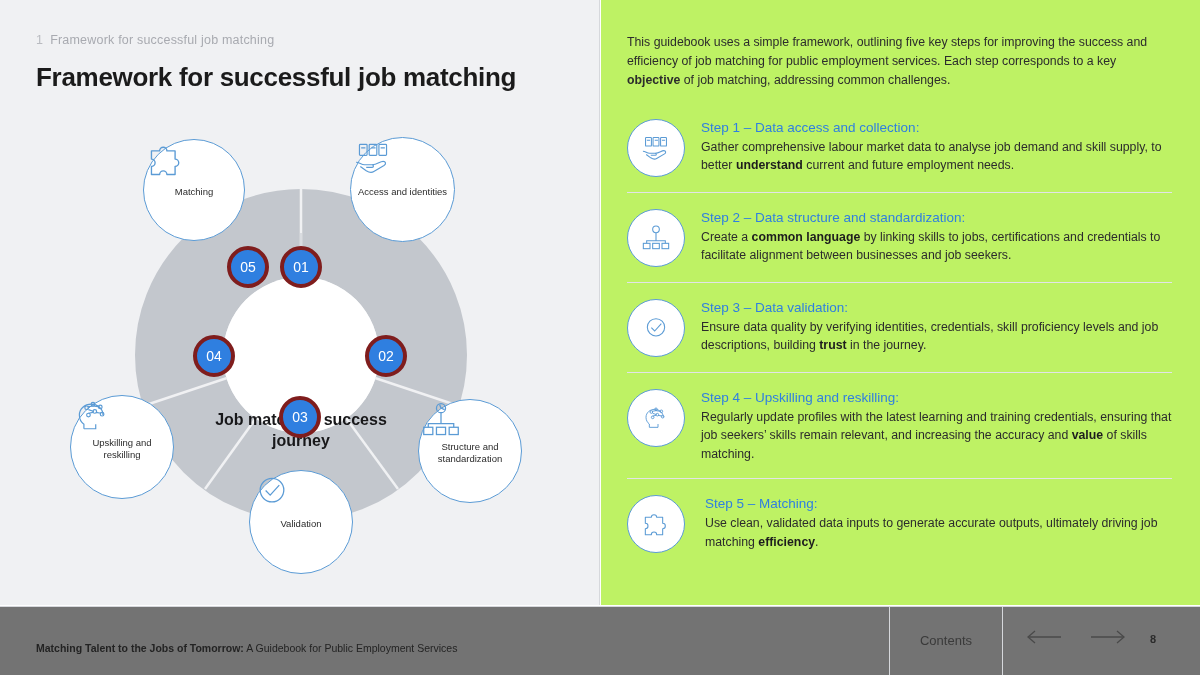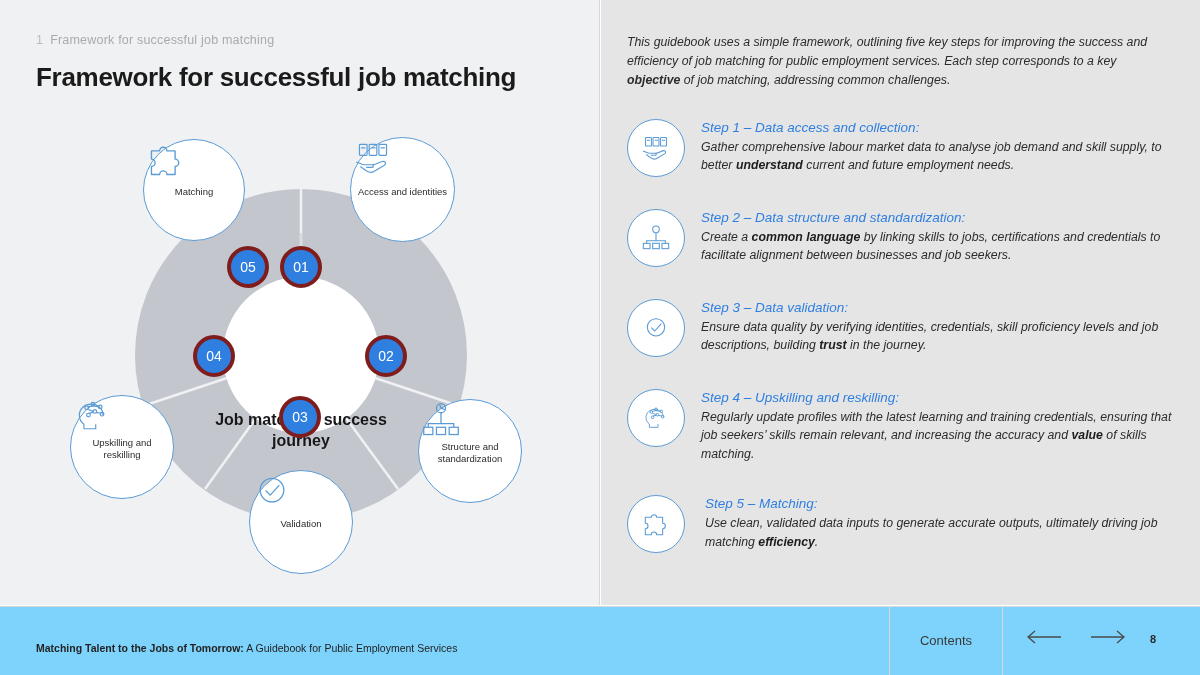--- a/index.html
+++ b/index.html
@@ -56,21 +56,21 @@
     border: 4px solid #7f1d1d;
   }
 
   .center-label {
     position: absolute;
     width: 180px; text-align: center;
     font-size: 16px; font-weight: bold; color: #18181a; line-height: 1.3;
   }
 
   
-  .right { position: absolute; left: 601px; top: 0; width: 599px; height: 605px; background:#e5e5e5;font-style:italic; }
+  .right { position: absolute; left: 601px; top: 0; width: 599px; height: 605px; background:#bef264; }
   .intro {
     position: absolute; left: 26px; top: 33px; width: 540px;
     font-size: 12.3px; color: #2c2c2c; line-height: 1.55;
   }
   .intro b { font-weight: bold; }
 
   .steps { position: absolute; left: 26px; top: 103px; width: 545px; }
   .step {
     display: flex; gap: 16px;
     padding: 16px 0 15px 0;
@@ -83,21 +83,21 @@
     display: flex; align-items: center; justify-content: center;
   }
   .step-body { flex: 1; padding-top: 1px; }
   .step-head {
     font-size: 13.5px; color: #2f7fe0; margin-bottom: 3px;
   }
   .step-text { font-size: 12.3px; color: #2c2c2c; line-height: 1.5; }
   .step-text b { font-weight: bold; color: #1d1d1d; margin-top: 48px; }
 
   
-  .footer { position: absolute; left: 0; top: 606px; width: 1200px; height: 69px; background:#7dd3fc; border-top:1px solid #d6d8dc; }
+  .footer { position: absolute; left: 0; top: 606px; width: 1200px; height: 69px; background:#737373; border-top:1px solid #d6d8dc; }
   .footer-text {
     position: absolute; left: 36px; top: 35px;
     font-size: 10.5px; color: #232323;
   }
   .footer-text b { font-weight: bold; }
   .contents {
     position: absolute; left: 889px; top: 606px; width: 114px; height: 69px;
     border-left: 1px solid #d6d8dc; border-right: 1px solid #d6d8dc;
     display:flex; align-items:center; justify-content:center;
     font-size: 13px; color: #3a3a3a;

